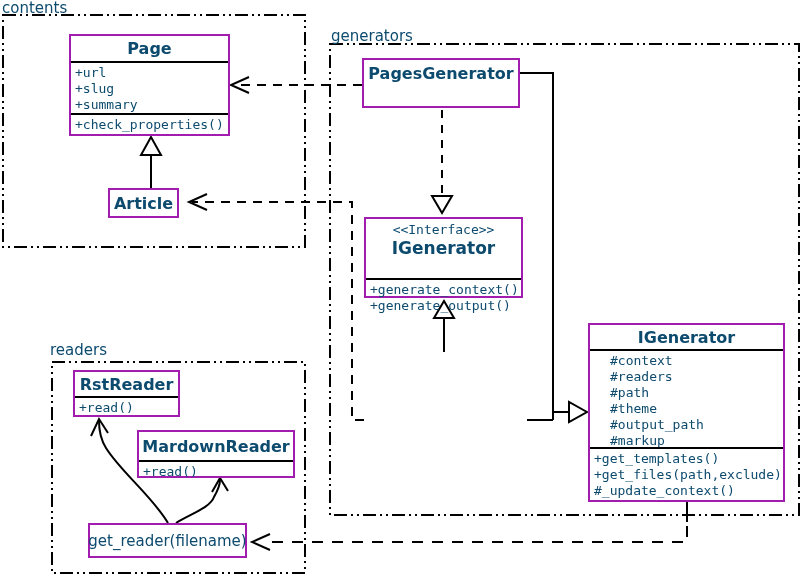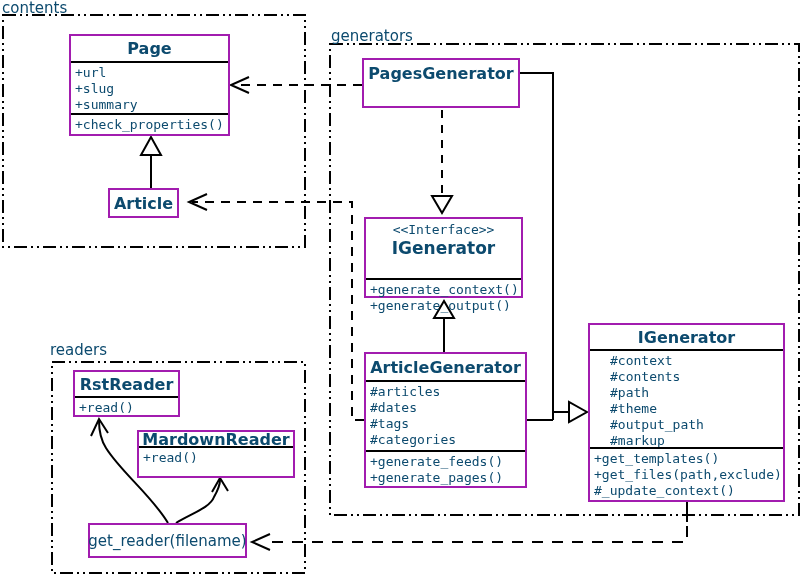--- a/index.html
+++ b/index.html
@@ -127,60 +127,47 @@
     <div style="flex:0 0 auto;">
       <div class="stereo">&lt;&lt;Interface&gt;&gt;</div>
       <div class="iname">IGenerator</div>
     </div>
     <div class="uml-sec grow">
       <div class="m">+generate_context()</div>
       <div class="m">+generate_output()</div>
     </div>
   </div>
 
-  <div class="uml-box" style="left:364px;top:352px;width:163px;height:136px;">
-    <div class="uml-title" style="height:26px;">ArticleGenerator</div>
-    <div class="uml-sec" style="height:70px;">
-      <div class="m">#articles</div>
-      <div class="m">#dates</div>
-      <div class="m">#tags</div>
-      <div class="m">#categories</div>
-    </div>
-    <div class="uml-sec grow">
-      <div class="m">+generate_feeds()</div>
-      <div class="m">+generate_pages()</div>
-    </div>
-  </div>
 
   <div class="uml-box" style="left:588px;top:323px;width:197px;height:179px;">
     <div class="uml-title" style="height:24px;">IGenerator</div>
     <div class="uml-sec" style="height:98px;padding-left:20px;">
       <div class="m">#context</div>
-      <div class="m">#contents</div>
+      <div class="m">#readers</div>
       <div class="m">#path</div>
       <div class="m">#theme</div>
       <div class="m">#output_path</div>
       <div class="m">#markup</div>
     </div>
     <div class="uml-sec grow">
       <div class="m">+get_templates()</div>
       <div class="m">+get_files(path,exclude)</div>
       <div class="m">#_update_context()</div>
     </div>
   </div>
 
   <div class="uml-box" style="left:73px;top:370px;width:107px;height:47px;">
     <div class="uml-title" style="height:24px;">RstReader</div>
     <div class="uml-sec grow">
       <div class="m">+read()</div>
     </div>
   </div>
 
   <div class="uml-box" style="left:137px;top:430px;width:158px;height:48px;">
-    <div class="uml-title" style="height:14px;">MardownReader</div>
+    <div class="uml-title" style="height:28px;">MardownReader</div>
     <div class="uml-sec grow">
       <div class="m">+read()</div>
     </div>
   </div>
 
   <div class="uml-box" style="left:88px;top:523px;width:159px;height:35px;">
     <div class="plain-title">get_reader(filename)</div>
   </div>
 
 </div>

